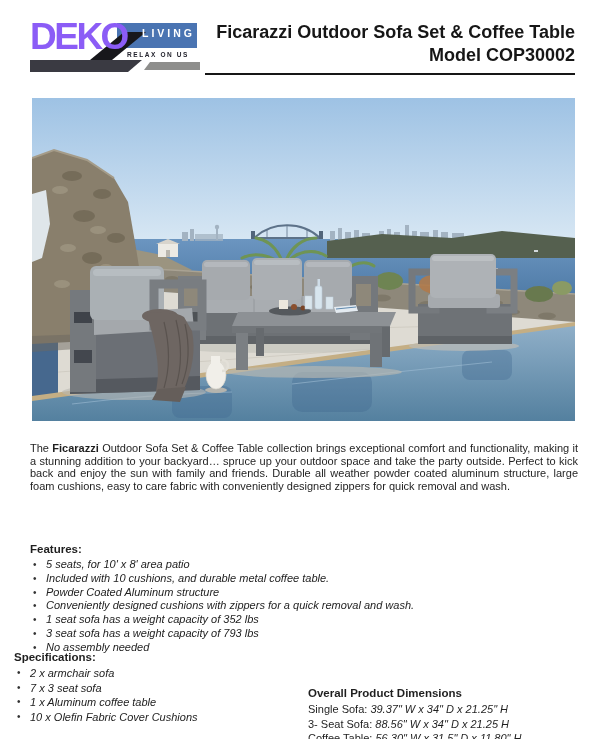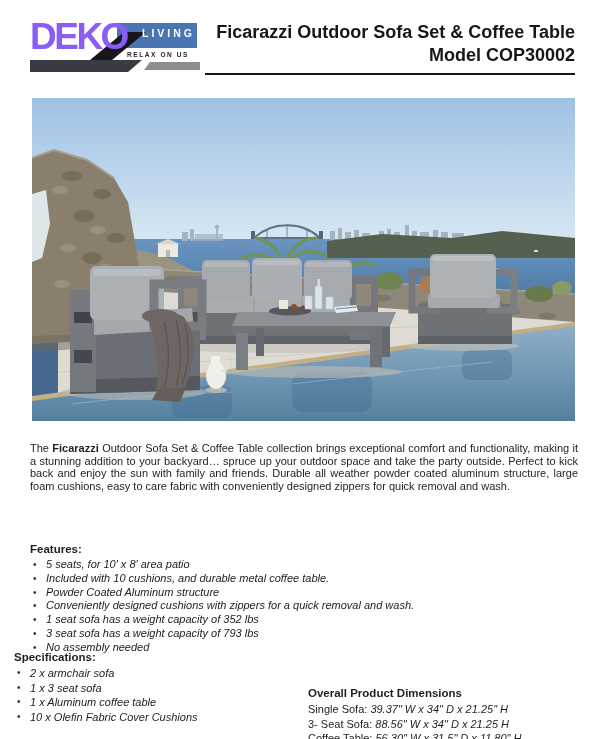--- a/index.html
+++ b/index.html
@@ -311,21 +311,21 @@
       <li>1 seat sofa has a weight capacity of 352 lbs</li>
       <li>3 seat sofa has a weight capacity of 793 lbs</li>
       <li>No assembly needed</li>
     </ul>
   </div>
 
   <div class="specs">
     <div class="sec-heading">Specifications:</div>
     <ul class="blist">
       <li>2 x armchair sofa</li>
-      <li>1 x 3 seat sofa</li>
+      <li>7 x 3 seat sofa</li>
       <li>1 x Aluminum coffee table</li>
       <li>10 x Olefin Fabric Cover Cushions</li>
     </ul>
   </div>
 
   <div class="dims">
     <div class="sec-heading">Overall Product Dimensions</div>
     <div class="row"><span class="lbl">Single Sofa: </span><span class="val">39.37" W x 34" D x 21.25" H</span></div>
     <div class="row"><span class="lbl">3- Seat Sofa: </span><span class="val">88.56" W x 34" D x 21.25 H</span></div>
     <div class="row"><span class="lbl">Coffee Table: </span><span class="val">56.30" W x 31.5" D x 11.80" H</span></div>

